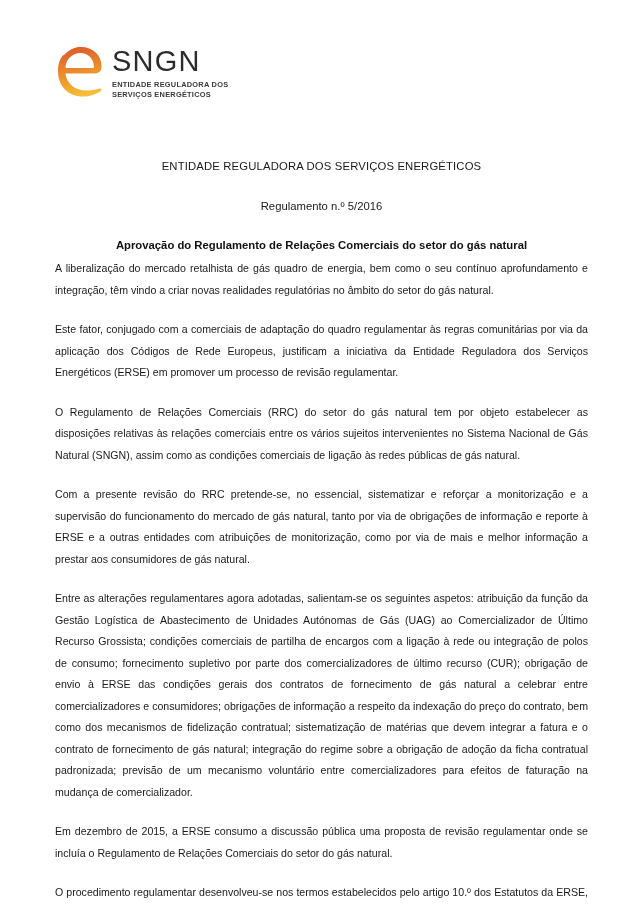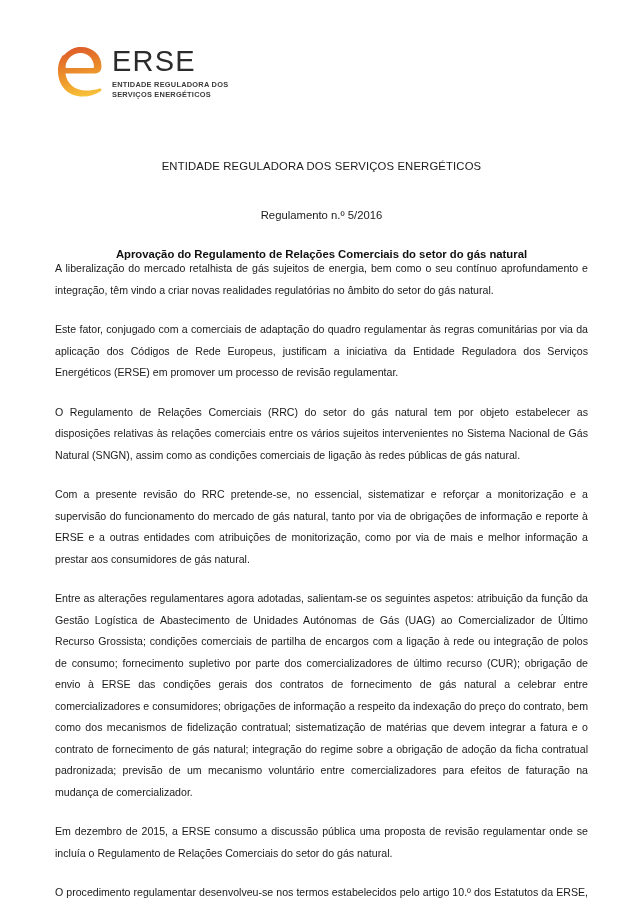--- a/index.html
+++ b/index.html
@@ -67,21 +67,21 @@
   }
   .doc-org {
     font-size: 11.3px;
     letter-spacing: 0.15px;
     color: #1a1a1a;
     margin: 0;
   }
   .doc-number {
     font-size: 11.3px;
     color: #1a1a1a;
-    margin: 37px 0 0 0;
+    margin: 28px 0 0 0;
   }
   .doc-subject {
     font-size: 11.3px;
     font-weight: bold;
     color: #111111;
     margin: 27px 0 0 0;
   }
 
   
   .body-text {
@@ -114,33 +114,33 @@
           <stop offset="0%" stop-color="#dd5a2a"></stop>
           <stop offset="38%" stop-color="#e8822b"></stop>
           <stop offset="72%" stop-color="#f0a32e"></stop>
           <stop offset="100%" stop-color="#f7c13a"></stop>
         </linearGradient>
       </defs>
       <path fill="url(#eGrad)" d="M48 2 C20 2 2 22 2 50 C2 80 22 101 52 101 C66 101 78 97 88 90 C90 88 89 84 85 85 C76 88 67 89 58 89 C36 89 20 76 17 56 C17 56 17 55 18 55 L74 55 C84 55 89 50 89 41 C89 18 72 2 48 2 Z M47 14 C62 14 73 25 74 41 C74 43 73 44 71 44 L19 44 C18 44 17 43 17 41 C19 25 32 14 47 14 Z"></path>
       <path fill="#ffffff" d="M10 14 C18 5 31 0 45 0 C33 3 22 9 14 18 C12 20 9 17 10 14 Z"></path>
     </svg>
     <div class="logo-text-block">
-      <div class="logo-wordmark">ERSE</div>
+      <div class="logo-wordmark">SNGN</div>
       <div class="logo-tagline">ENTIDADE REGULADORA DOS SERVIÇOS ENERGÉTICOS</div>
     </div>
   </div>
 
   <div class="title-block">
     <p class="doc-org">ENTIDADE REGULADORA DOS SERVIÇOS ENERGÉTICOS</p>
     <p class="doc-number">Regulamento n.º 5/2016</p>
     <p class="doc-subject">Aprovação do Regulamento de Relações Comerciais do setor do gás natural</p>
   </div>
 
   <div class="body-text">
-    <p>A liberalização do mercado retalhista de gás sujeitos de energia, bem como o seu contínuo aprofundamento e integração, têm vindo a criar novas realidades regulatórias no âmbito do setor do gás natural.</p>
+    <p>A liberalização do mercado retalhista de gás quadro de energia, bem como o seu contínuo aprofundamento e integração, têm vindo a criar novas realidades regulatórias no âmbito do setor do gás natural.</p>
     <p>Este fator, conjugado com a comerciais de adaptação do quadro regulamentar às regras comunitárias por via da aplicação dos Códigos de Rede Europeus, justificam a iniciativa da Entidade Reguladora dos Serviços Energéticos (ERSE) em promover um processo de revisão regulamentar.</p>
     <p>O Regulamento de Relações Comerciais (RRC) do setor do gás natural tem por objeto estabelecer as disposições relativas às relações comerciais entre os vários sujeitos intervenientes no Sistema Nacional de Gás Natural (SNGN), assim como as condições comerciais de ligação às redes públicas de gás natural.</p>
     <p>Com a presente revisão do RRC pretende-se, no essencial, sistematizar e reforçar a monitorização e a supervisão do funcionamento do mercado de gás natural, tanto por via de obrigações de informação e reporte à ERSE e a outras entidades com atribuições de monitorização, como por via de mais e melhor informação a prestar aos consumidores de gás natural.</p>
     <p>Entre as alterações regulamentares agora adotadas, salientam-se os seguintes aspetos: atribuição da função da Gestão Logística de Abastecimento de Unidades Autónomas de Gás (UAG) ao Comercializador de Último Recurso Grossista; condições comerciais de partilha de encargos com a ligação à rede ou integração de polos de consumo; fornecimento supletivo por parte dos comercializadores de último recurso (CUR); obrigação de envio à ERSE das condições gerais dos contratos de fornecimento de gás natural a celebrar entre comercializadores e consumidores; obrigações de informação a respeito da indexação do preço do contrato, bem como dos mecanismos de fidelização contratual; sistematização de matérias que devem integrar a fatura e o contrato de fornecimento de gás natural; integração do regime sobre a obrigação de adoção da ficha contratual padronizada; previsão de um mecanismo voluntário entre comercializadores para efeitos de faturação na mudança de comercializador.</p>
     <p>Em dezembro de 2015, a ERSE consumo a discussão pública uma proposta de revisão regulamentar onde se incluía o Regulamento de Relações Comerciais do setor do gás natural.</p>
     <p>O procedimento regulamentar desenvolveu-se nos termos estabelecidos pelo artigo 10.º dos Estatutos da ERSE, tendo as propostas de alteração regulamentar, acompanhadas dos correspondentes documentos justificativos, sido submetidas a parecer do Conselho Consultivo da ERSE e a consulta pública.</p>
   </div>
 
 </div>
 

